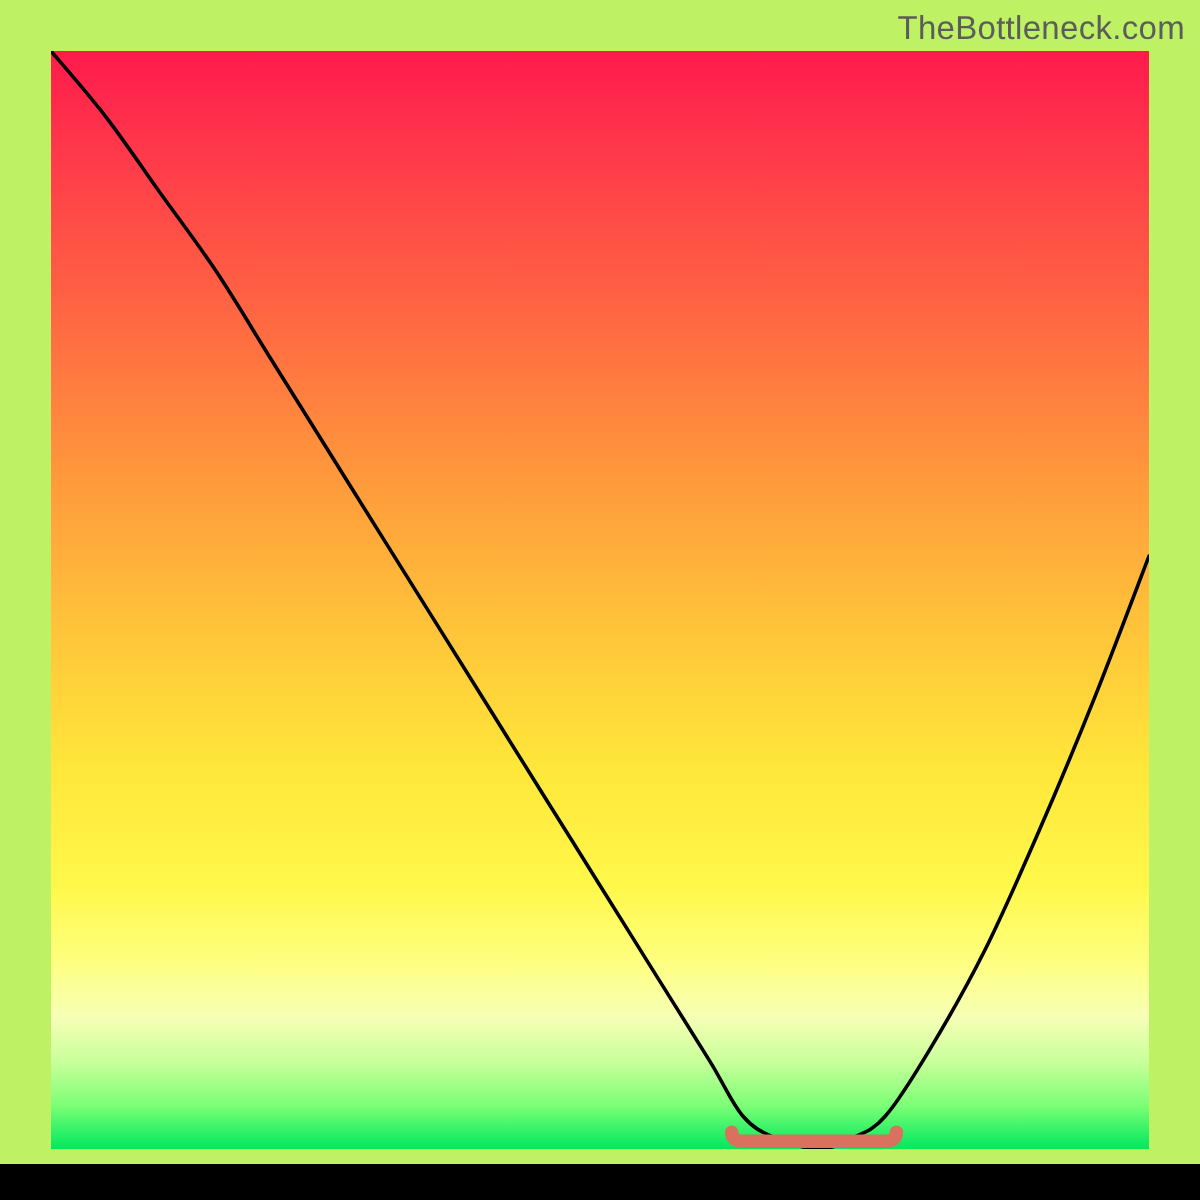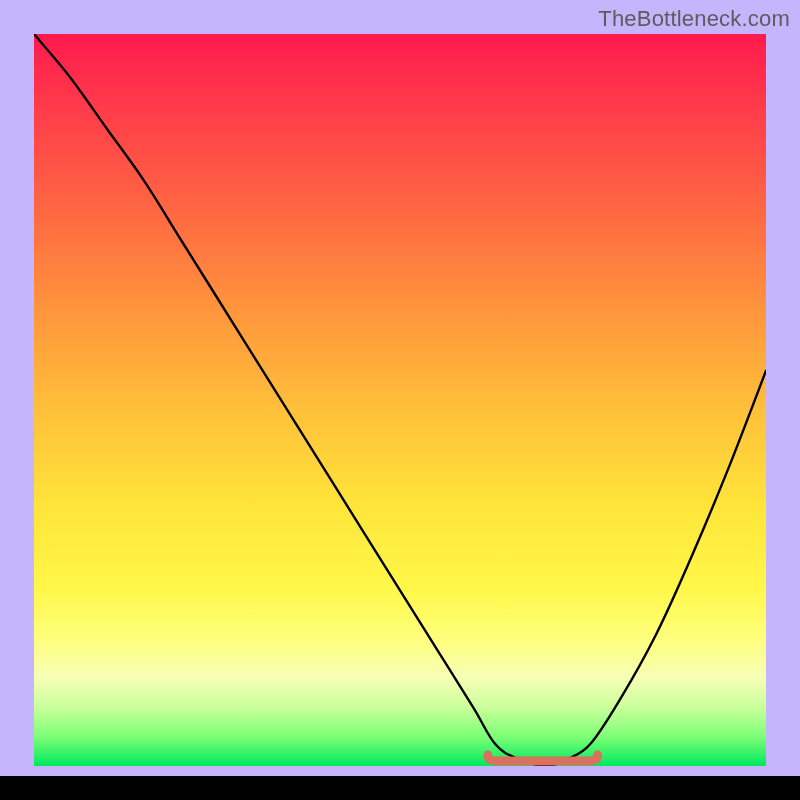--- a/index.html
+++ b/index.html
@@ -10,21 +10,21 @@
     background: #000;
     overflow: hidden;
     font-family: Arial, Helvetica, sans-serif;
   }
   .frame {
     position: absolute;
     left: 0;
     top: 0;
     width: 800px;
     height: 776px;
-    background: #c4b5fd;
+    background: #bef264;
   }
   .plot {
     position: absolute;
     left: 34px;
     top: 34px;
     width: 732px;
     height: 732px;
     
     background: linear-gradient(to bottom,
       #ff1a4d 0%,

